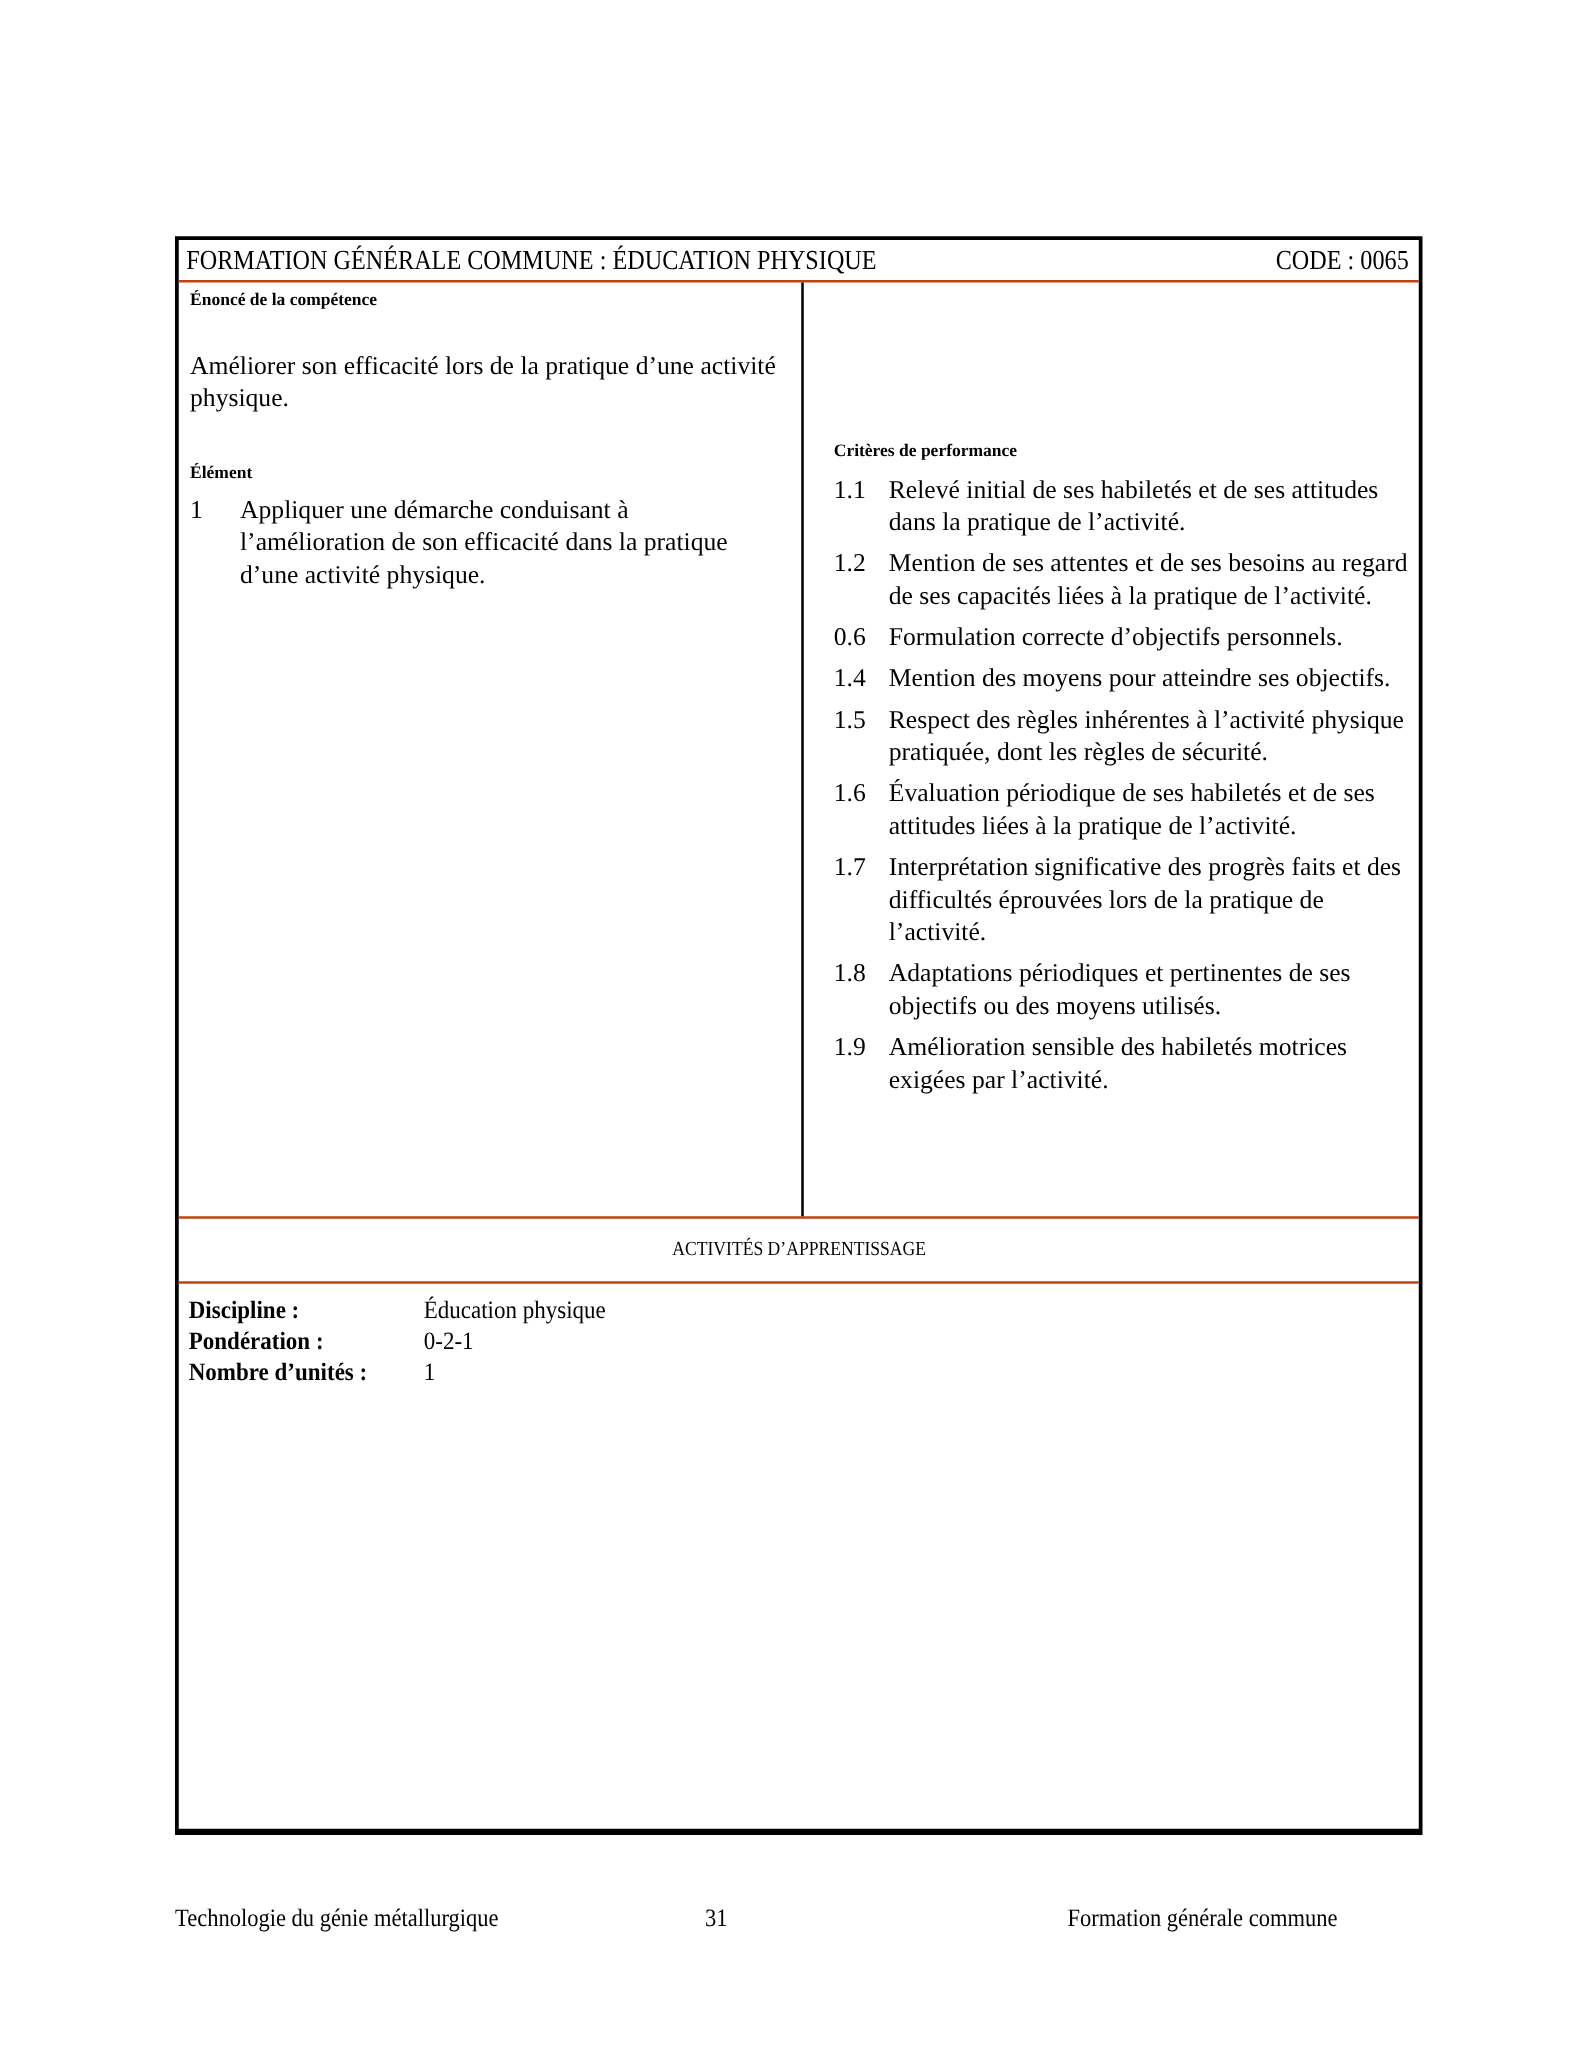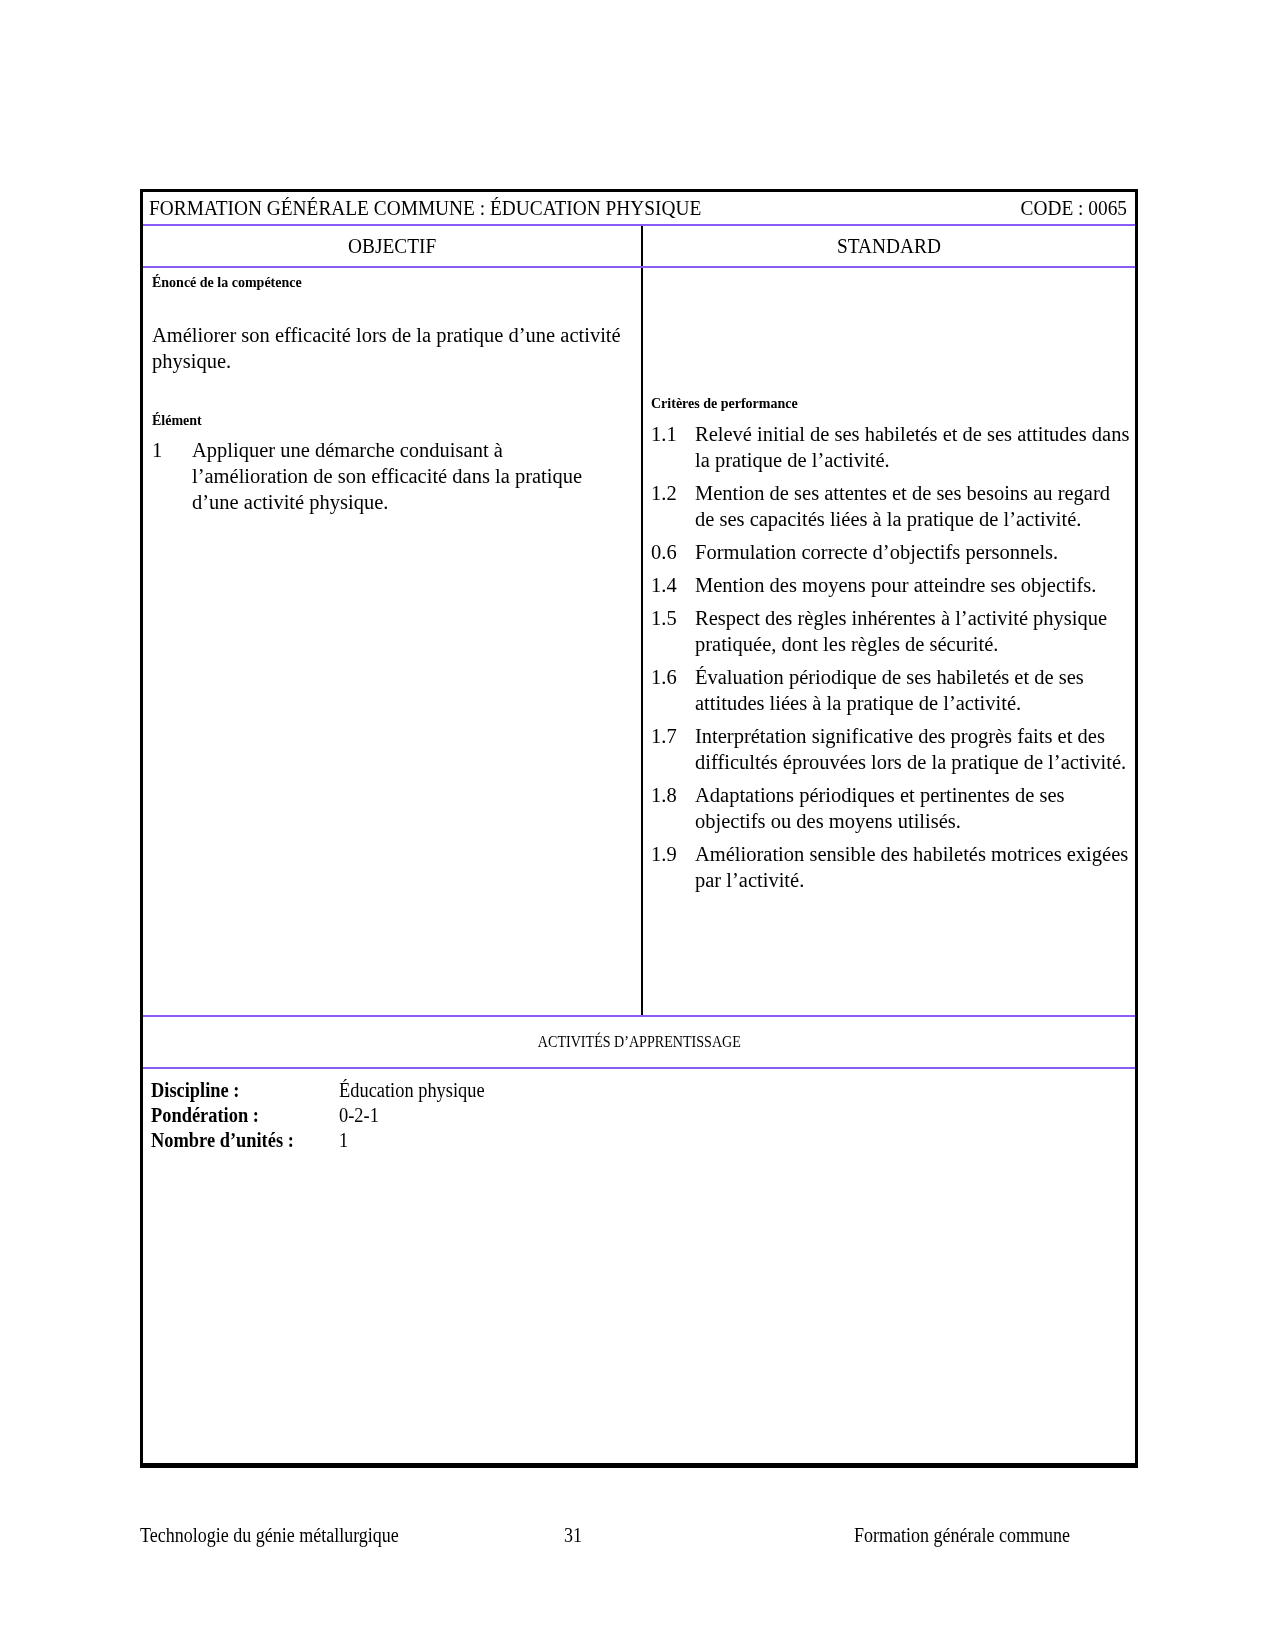--- a/index.html
+++ b/index.html
@@ -11,21 +11,21 @@
     position:relative;
   }
   .page { position:absolute; left:0; top:0; width:1275px; height:1650px; background:#fff; overflow:hidden; }
 
   .doc-table {
     position:absolute; left:140px; top:189px; width:998px; height:1279px;
     border:3px solid #000; border-bottom-width:5px;
     display:flex; flex-direction:column;
     background:#fff;
   }
-  .row { border-bottom:2px solid #8b5cf6; flex:none; }
+  .row { border-bottom:2px solid #c2410c; flex:none; }
 
   
   .title-row {
     height:34px; display:flex; justify-content:space-between; align-items:center;
     padding:0 8px 0 6px; font-size:22px; white-space:nowrap; overflow:hidden;
   }
   .cond { display:inline-block; transform:scaleX(0.88); }
   .o-left  { transform-origin:left center; }
   .o-right { transform-origin:right center; }
   .o-center{ transform-origin:center center; }
@@ -34,21 +34,21 @@
   .colhead-row { height:42px; display:flex; }
   .cell-left  { width:500px; flex:none; border-right:2px solid #000; }
   .cell-right { flex:1; }
   .colhead-row .cell-left, .colhead-row .cell-right {
     display:flex; align-items:center; justify-content:center; font-size:22px;
   }
 
   
   .content-row { height:749px; display:flex; font-size:20.5px; line-height:26px; }
   .objectif-cell { padding:2px 10px 0 9px; }
-  .standard-cell { padding:2px 4px 0 8px; }
+  .standard-cell { padding:2px 4px 0 24px; }
 
   .h-bold { font-weight:bold; font-size:14px; }
   .enonce-text { margin-top:26px; max-width:480px; }
   .element-heading { margin-top:34px; }
 
   .numitem { display:flex; margin-top:7px; }
   .numitem.first { margin-top:4px; }
   .objectif-cell .numitem { margin-top:3px; }
   .numitem .num { flex:none; }
   .objectif-cell .num { width:40px; }
@@ -82,28 +82,20 @@
 
 <div class="page">
 
   <div class="doc-table">
 
     <div class="row title-row">
       <span class="cond o-left">FORMATION GÉNÉRALE COMMUNE : ÉDUCATION PHYSIQUE</span>
       <span class="cond o-right">CODE : 0065</span>
     </div>
 
-    <div class="row colhead-row">
-      <div class="cell-left">
-        <span class="cond o-center">OBJECTIF</span>
-      </div>
-      <div class="cell-right">
-        <span class="cond o-center">STANDARD</span>
-      </div>
-    </div>
 
     <div class="row content-row">
 
       <div class="cell-left objectif-cell">
         <div class="h-bold">Énoncé de la compétence</div>
         <p class="enonce-text">Améliorer son efficacité lors de la pratique d’une activité physique.</p>
         <div class="h-bold element-heading">Élément</div>
         <div class="numitem">
           <span class="num">1</span>
           <span class="txt">Appliquer une démarche conduisant à l’amélioration de son efficacité dans la pratique d’une activité physique.</span>

